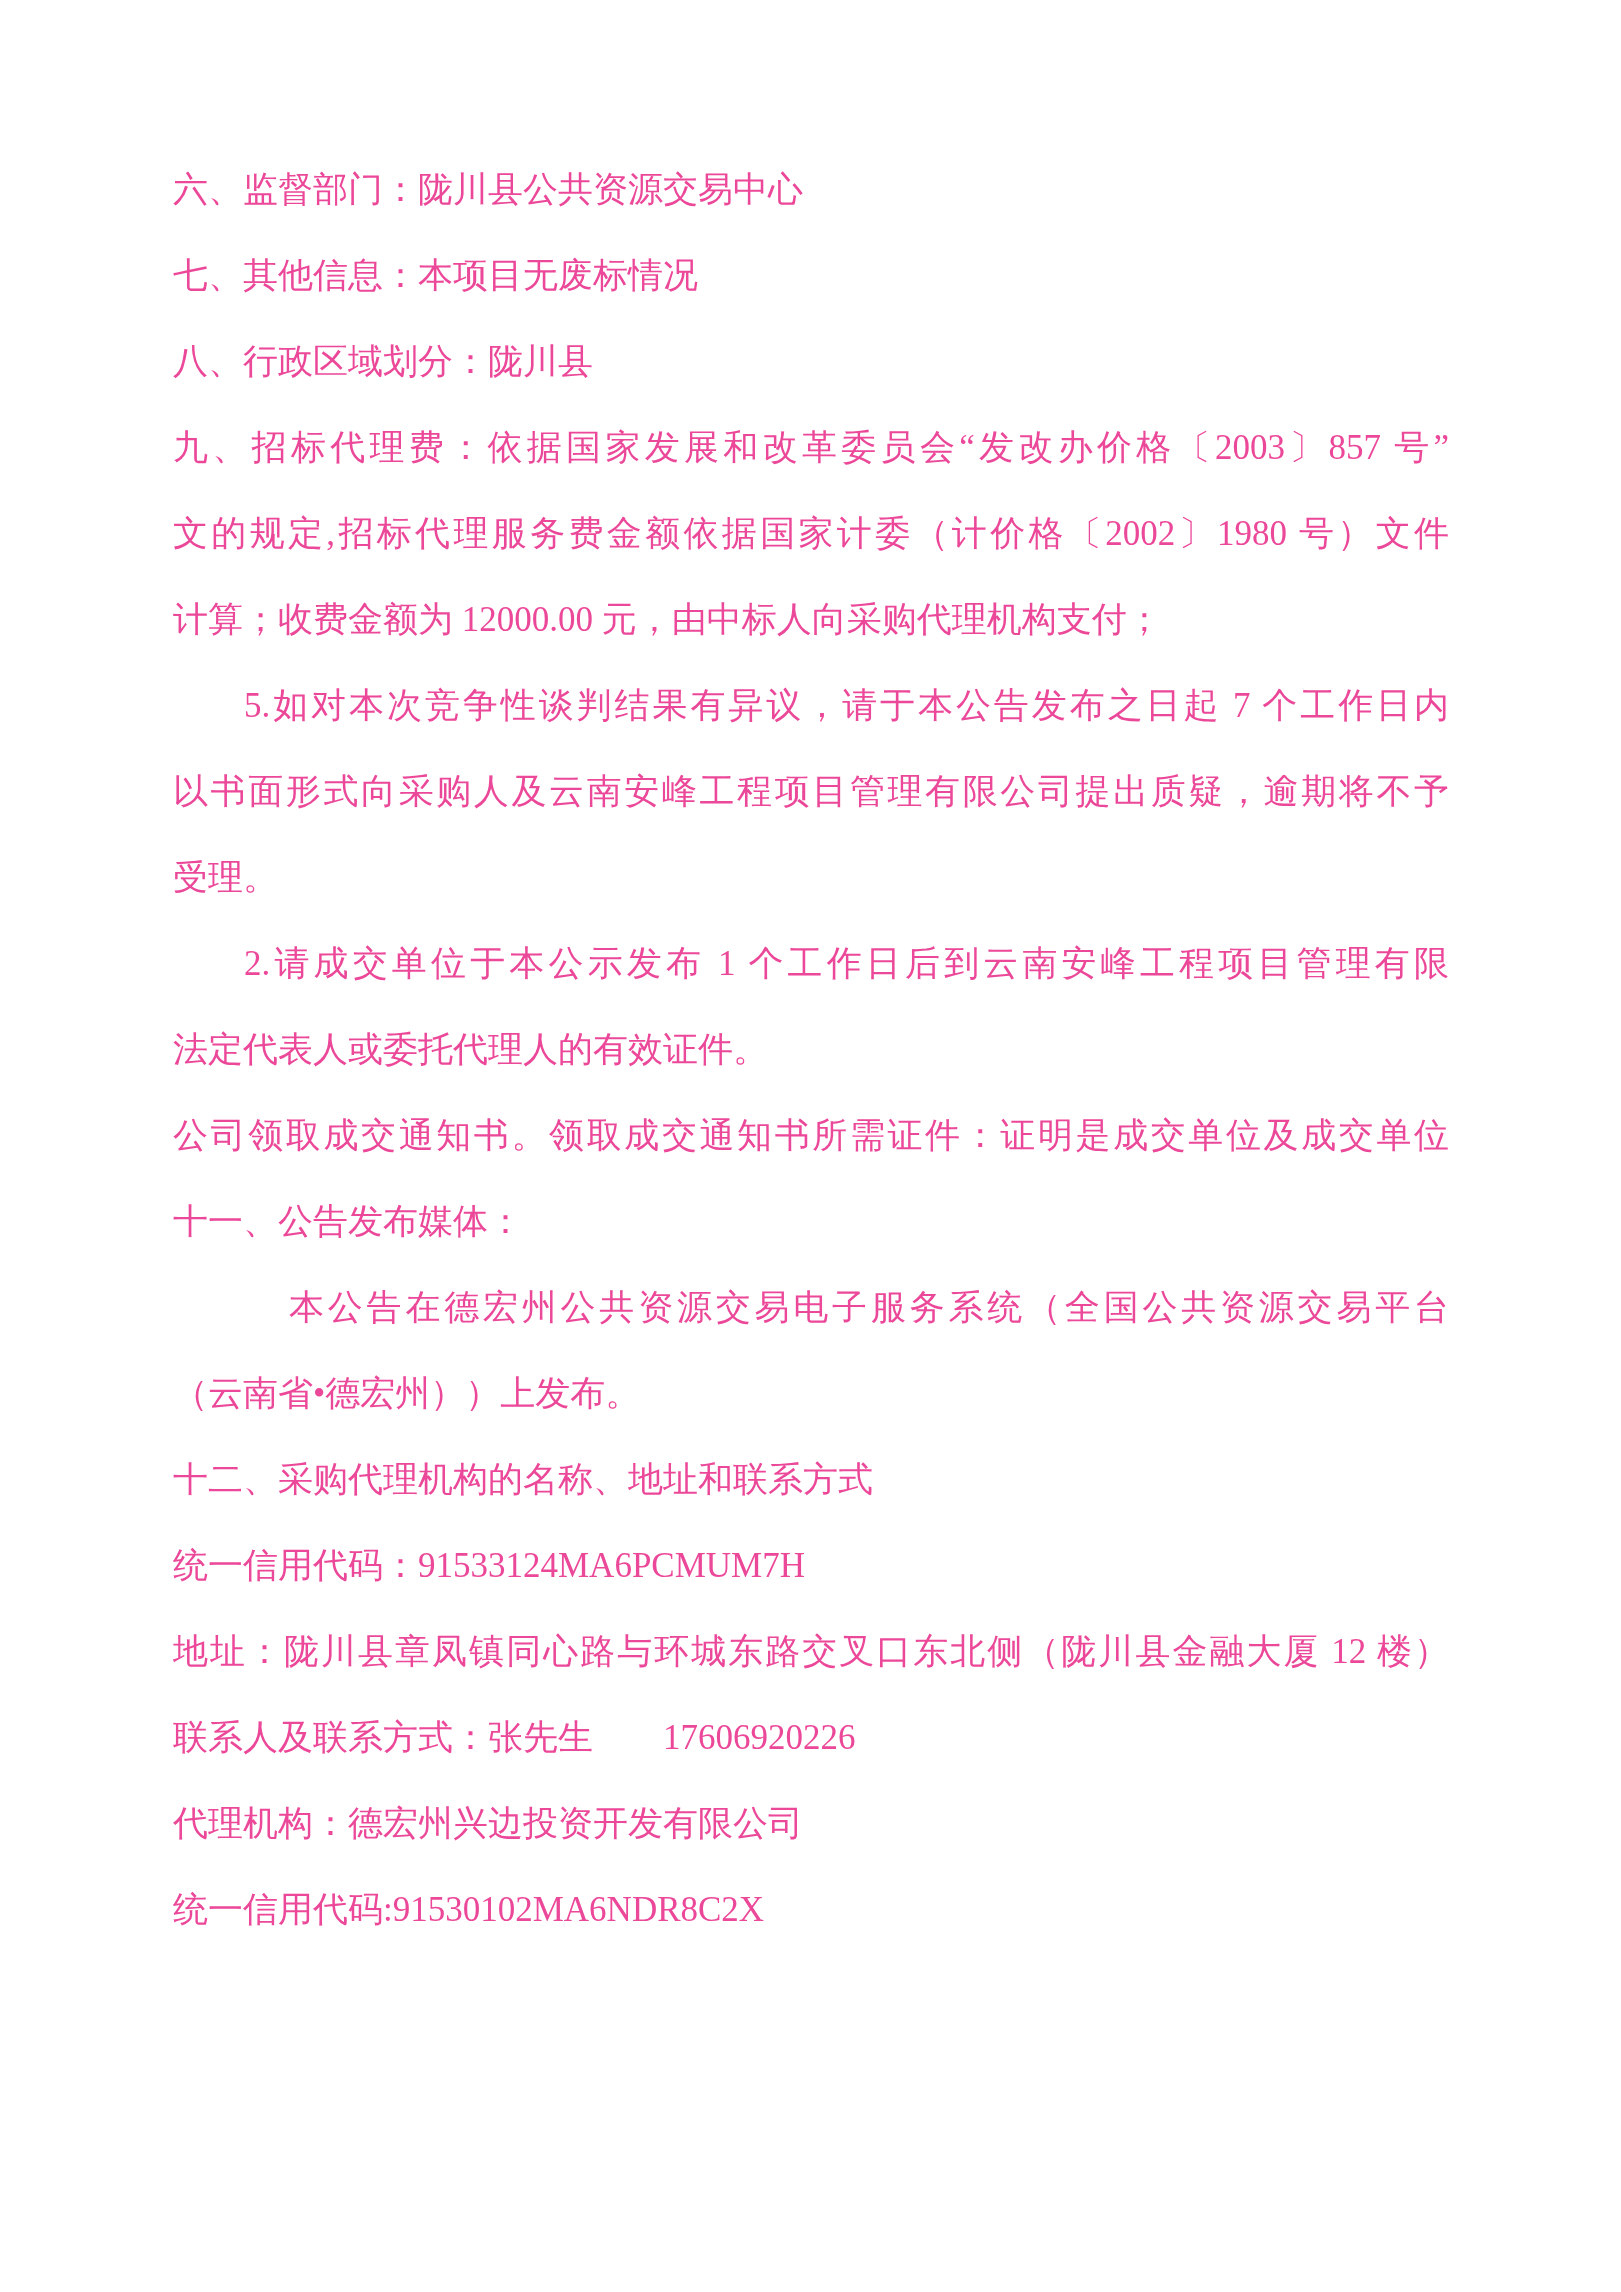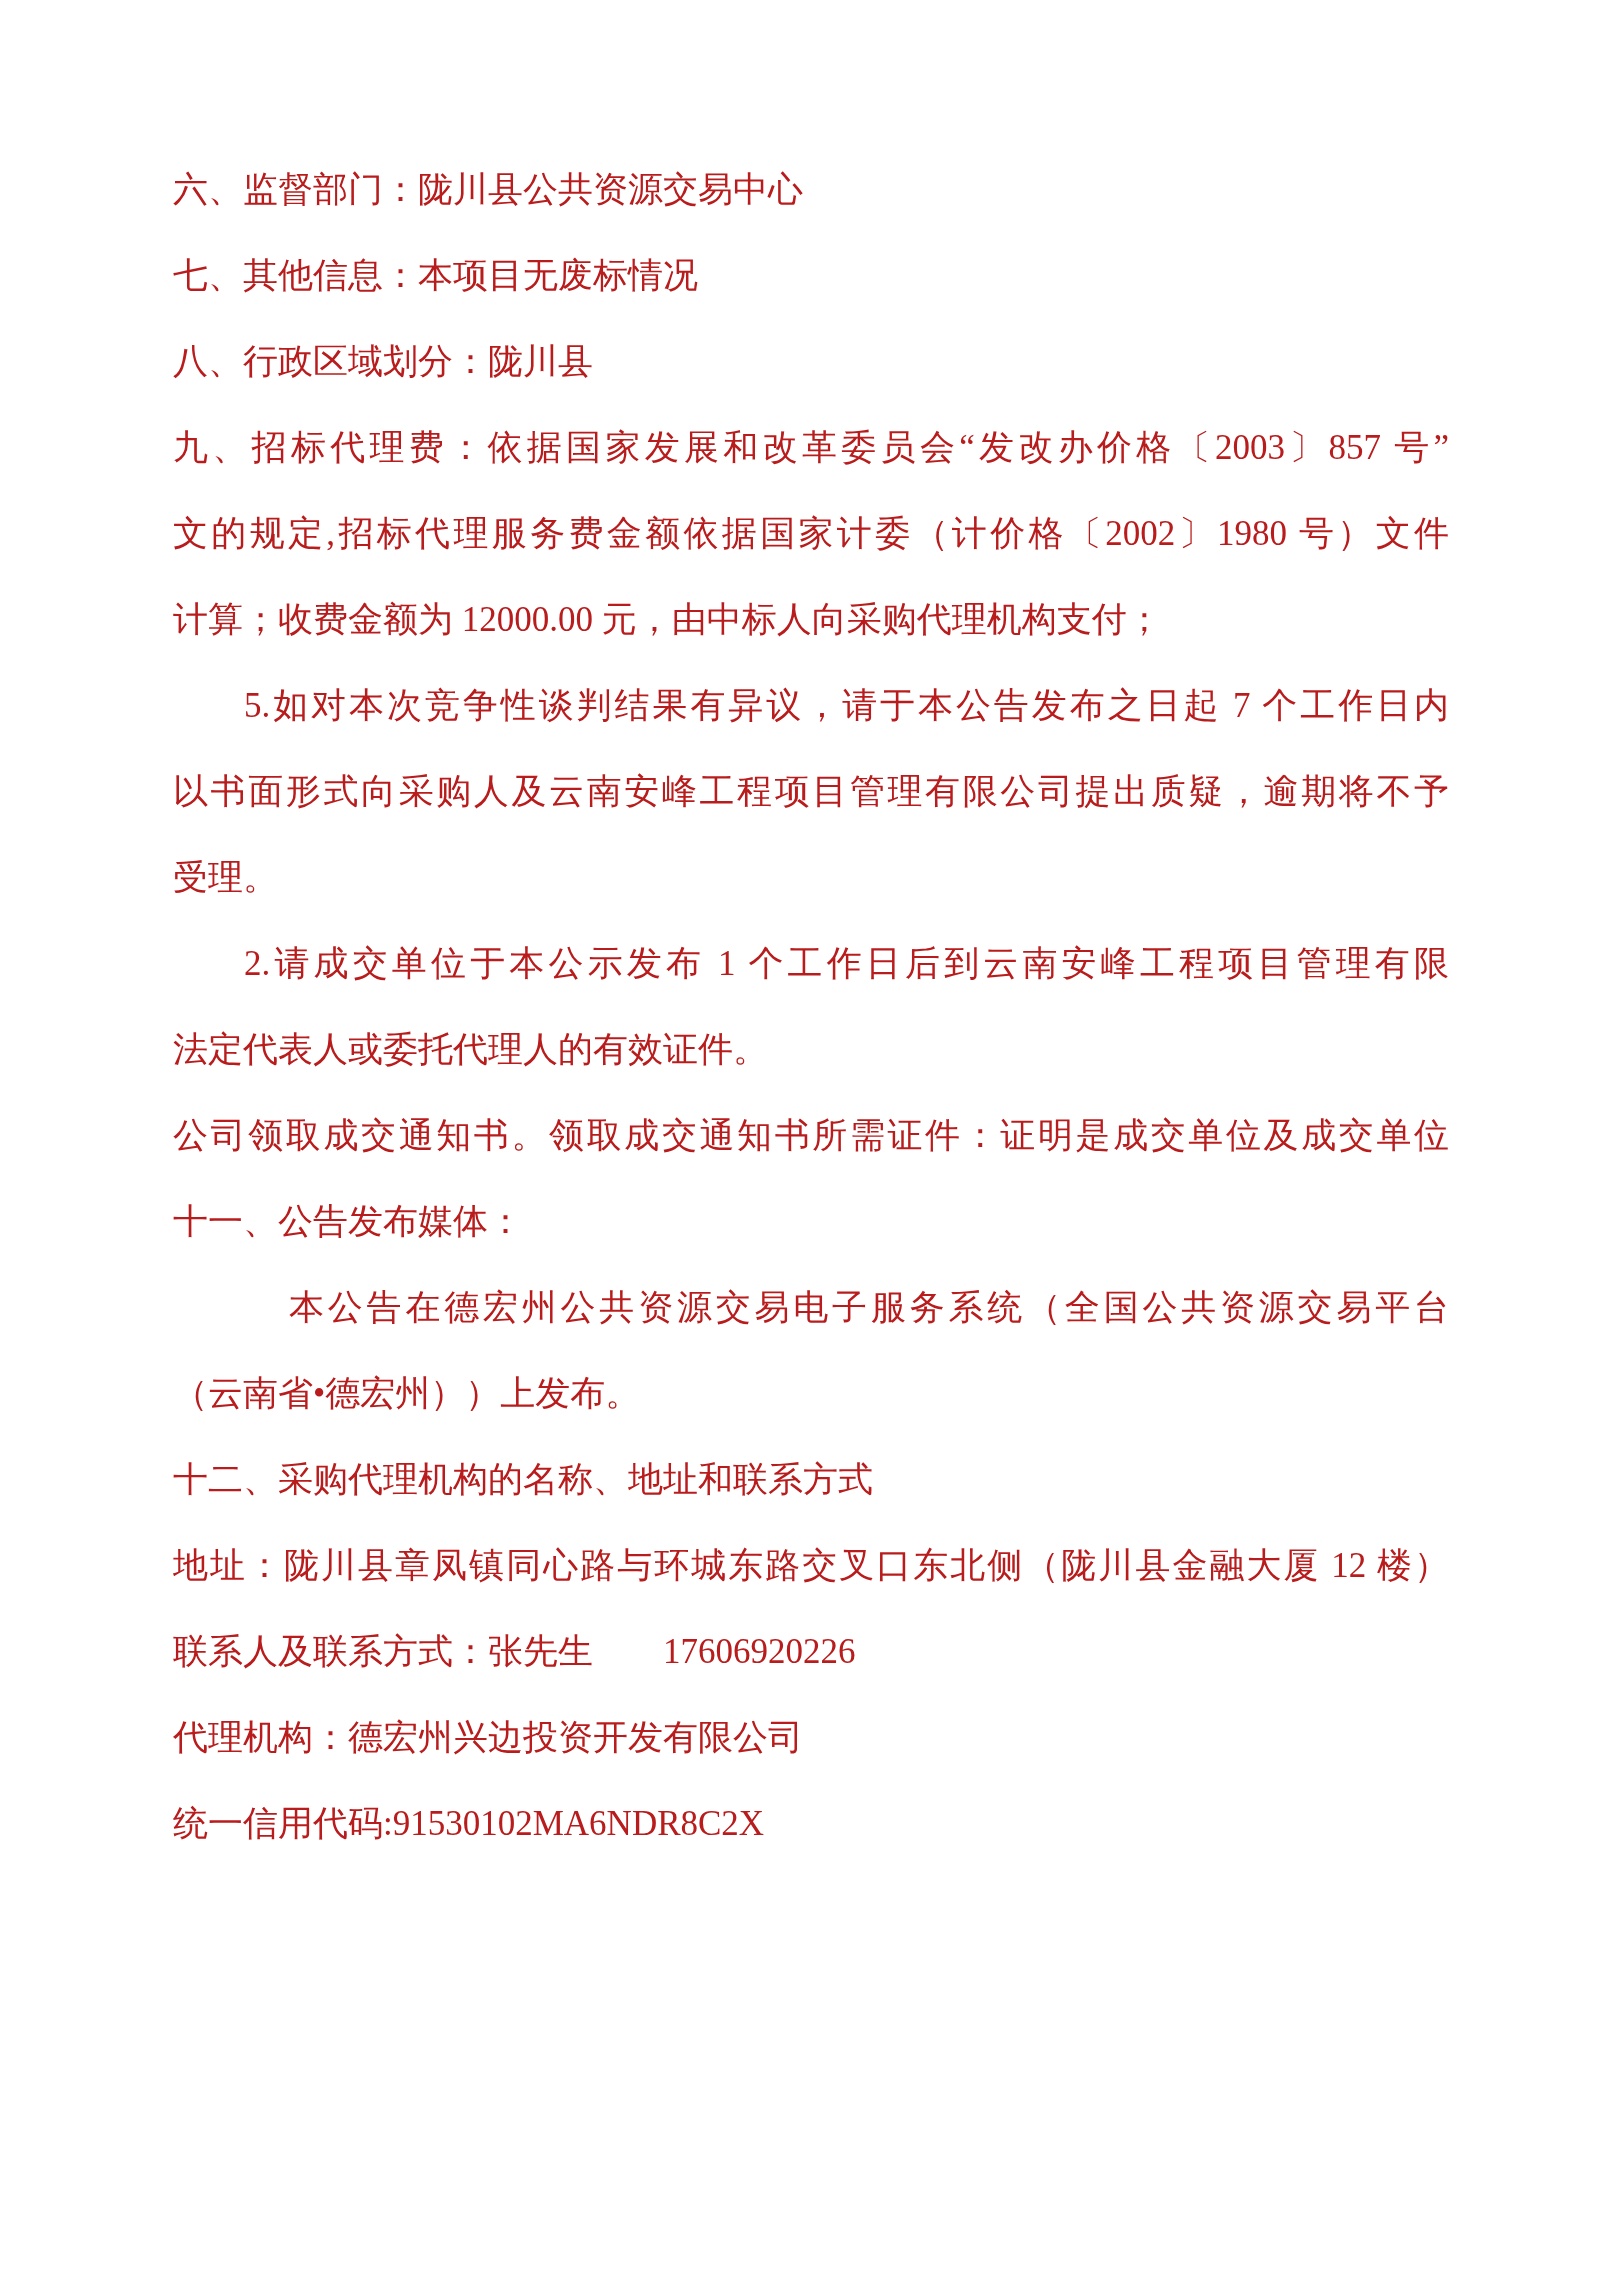--- a/index.html
+++ b/index.html
@@ -2,21 +2,21 @@
 <html><head>
 <meta charset="utf-8">
 <style>
   html, body { margin: 0; padding: 0; background: #888; }
   .page {
     position: relative;
     width: 1621px;
     height: 2293px;
     margin: 0 auto;
     background: #ffffff;
-    color: #b91c1c;
+    color: #ec4899;
     font-family: "Liberation Serif", "DejaVu Serif", serif;
     font-size: 35px;
     overflow: hidden;
   }
   .content {
     position: absolute;
     left: 173px;
     top: 147px;
     width: 1276px;
   }
@@ -51,19 +51,20 @@
     <div class="line j i2">5.如对本次竞争性谈判结果有异议，请于本公告发布之日起 7 个工作日内</div>
     <div class="line j">以书面形式向采购人及云南安峰工程项目管理有限公司提出质疑，逾期将不予</div>
     <div class="line">受理。</div>
     <div class="line j i2">2.请成交单位于本公示发布 1 个工作日后到云南安峰工程项目管理有限</div>
     <div class="line">法定代表人或委托代理人的有效证件。</div>
     <div class="line j">公司领取成交通知书。领取成交通知书所需证件：证明是成交单位及成交单位</div>
     <div class="line">十一、公告发布媒体：</div>
     <div class="line j i3">本公告在德宏州公共资源交易电子服务系统（全国公共资源交易平台</div>
     <div class="line">（云南省•德宏州））上发布。</div>
     <div class="line">十二、采购代理机构的名称、地址和联系方式</div>
+    <div class="line">统一信用代码：91533124MA6PCMUM7H</div>
     <div class="line j">地址：陇川县章凤镇同心路与环城东路交叉口东北侧（陇川县金融大厦 12 楼）</div>
     <div class="line">联系人及联系方式：张先生　　17606920226</div>
     <div class="line">代理机构：德宏州兴边投资开发有限公司</div>
     <div class="line">统一信用代码:91530102MA6NDR8C2X</div>
   </div>
 </div>
 
 
 </body></html>

